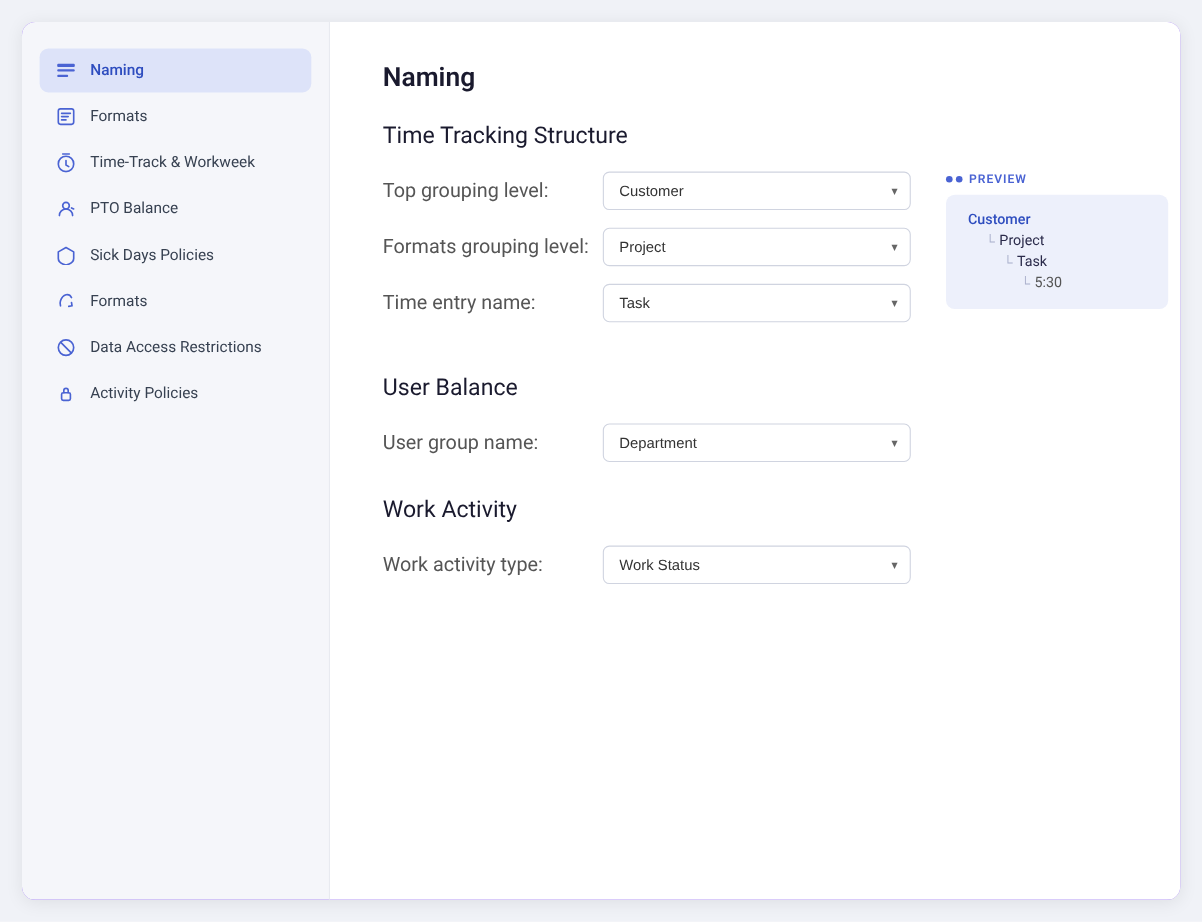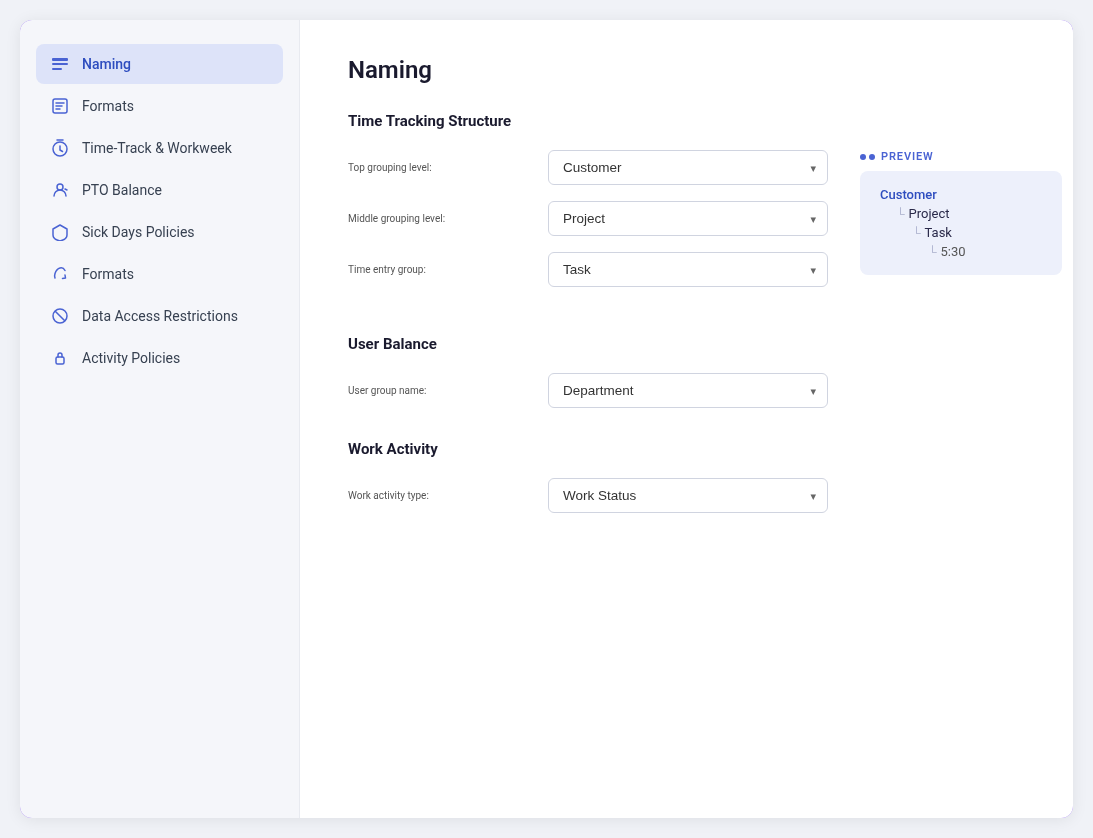--- a/index.html
+++ b/index.html
@@ -71,35 +71,35 @@
       font-weight: 600;
       color: #1a1a2e;
       margin-bottom: 28px;
     }
 
     
     .section {
       margin-bottom: 32px;
     }
     .section-title {
-      font-size: 15px;
-      font-weight: 700;
+      font-size: 21px;
+      font-weight: 400;
       color: #1a1a2e;
       margin-bottom: 20px;
     }
 
     
     .form-row {
       display: flex;
       align-items: center;
       margin-bottom: 16px;
     }
     .form-label {
       width: 200px;
-      font-size: 10px;
+      font-size: 18px;
       color: #555;
       flex-shrink: 0;
     }
     .form-select-wrapper {
       position: relative;
       width: 280px;
     }
     .form-select {
       width: 100%;
       padding: 9px 36px 9px 14px;
@@ -296,34 +296,34 @@
                 <option>Customer</option>
                 <option>Project</option>
                 <option>Task</option>
                 <option>Department</option>
               </select>
               <span class="select-chevron">▾</span>
             </div>
           </div>
 
           <div class="form-row">
-            <label class="form-label">Middle grouping level:</label>
+            <label class="form-label">Formats grouping level:</label>
             <div class="form-select-wrapper">
               <select class="form-select">
                 <option>Project</option>
                 <option>Customer</option>
                 <option>Task</option>
                 <option>Department</option>
               </select>
               <span class="select-chevron">▾</span>
             </div>
           </div>
 
           <div class="form-row">
-            <label class="form-label">Time entry group:</label>
+            <label class="form-label">Time entry name:</label>
             <div class="form-select-wrapper">
               <select class="form-select">
                 <option>Task</option>
                 <option>Project</option>
                 <option>Customer</option>
               </select>
               <span class="select-chevron">▾</span>
             </div>
           </div>
         </div>

